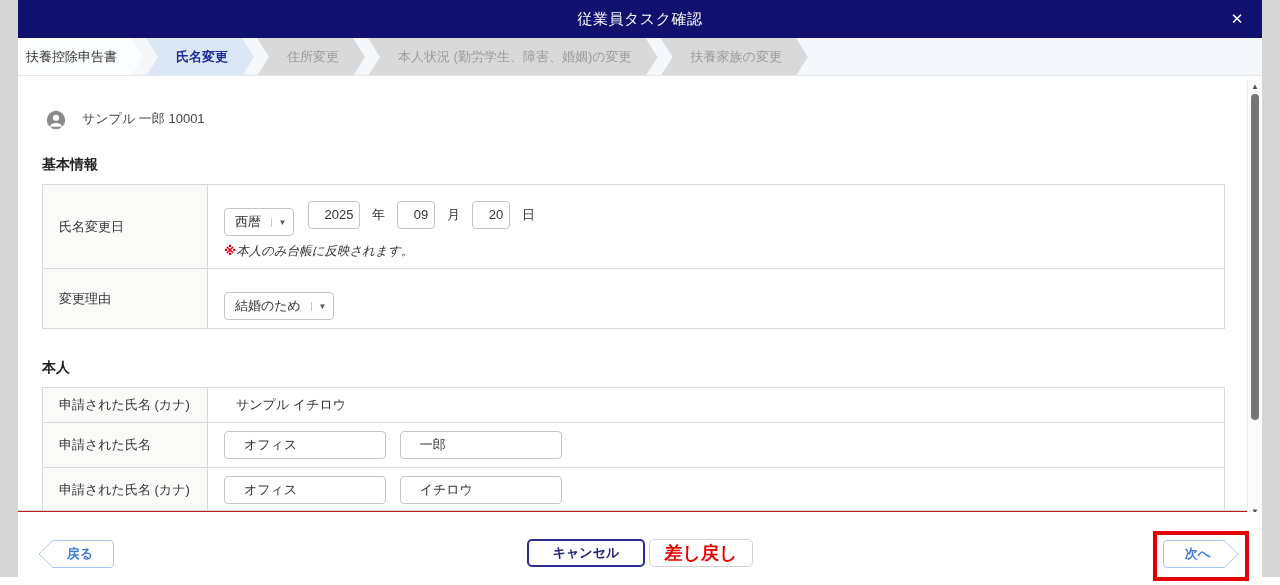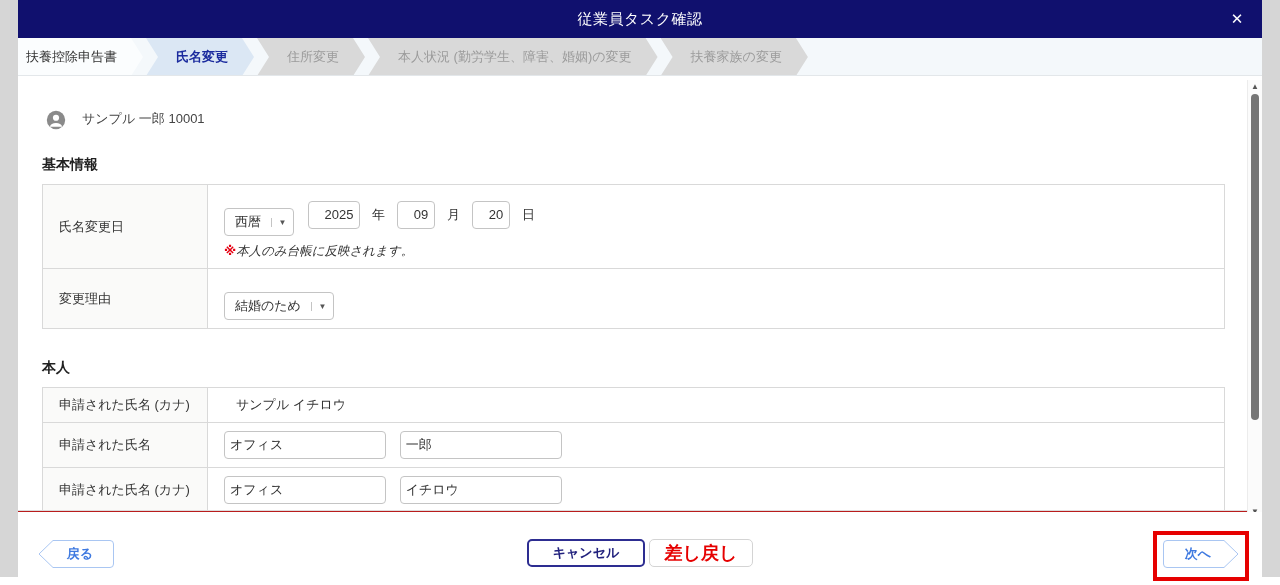--- a/index.html
+++ b/index.html
@@ -63,21 +63,21 @@
   input.dt { height:28px; border:1px solid #c4c4c4; border-radius:4px;
     text-align:center; font-size:13px; color:#333;padding-left:12px; }
   input.dt.year { width:52px; margin-left:14px; }
   input.dt.md { width:38px; }
   .unit { margin:0 12px; font-size:13px; }
   .note { margin-top:7px; font-size:12.5px;font-style:italic; }
   .note .mark { color:#e60012; font-weight:bold; }
   .note .txt { color:#333; }
 
   input.name-input { width:162px; height:28px; border:1px solid #c4c4c4; border-radius:4px;
-    padding:0 5px; font-size:13px; color:#333; margin-right:10px; }
+    padding:0 19px; font-size:13px; color:#333; margin-right:10px; }
 
   
   .scrollbar { position:absolute; top:80px; right:0; width:15px; height:438px;
     background:#fbfbfb; border-left:1px solid #ececec; }
   .scroll-arrow { position:absolute; left:0; width:14px; text-align:center;
     font-size:8px; color:#555; cursor:pointer; }
   .scroll-arrow.up { top:2px; }
   .scroll-arrow.down { bottom:2px; }
   .scroll-thumb { position:absolute; top:14px; left:3px; width:8px; height:326px;
     background:#757575; border-radius:4px; cursor:pointer; }

